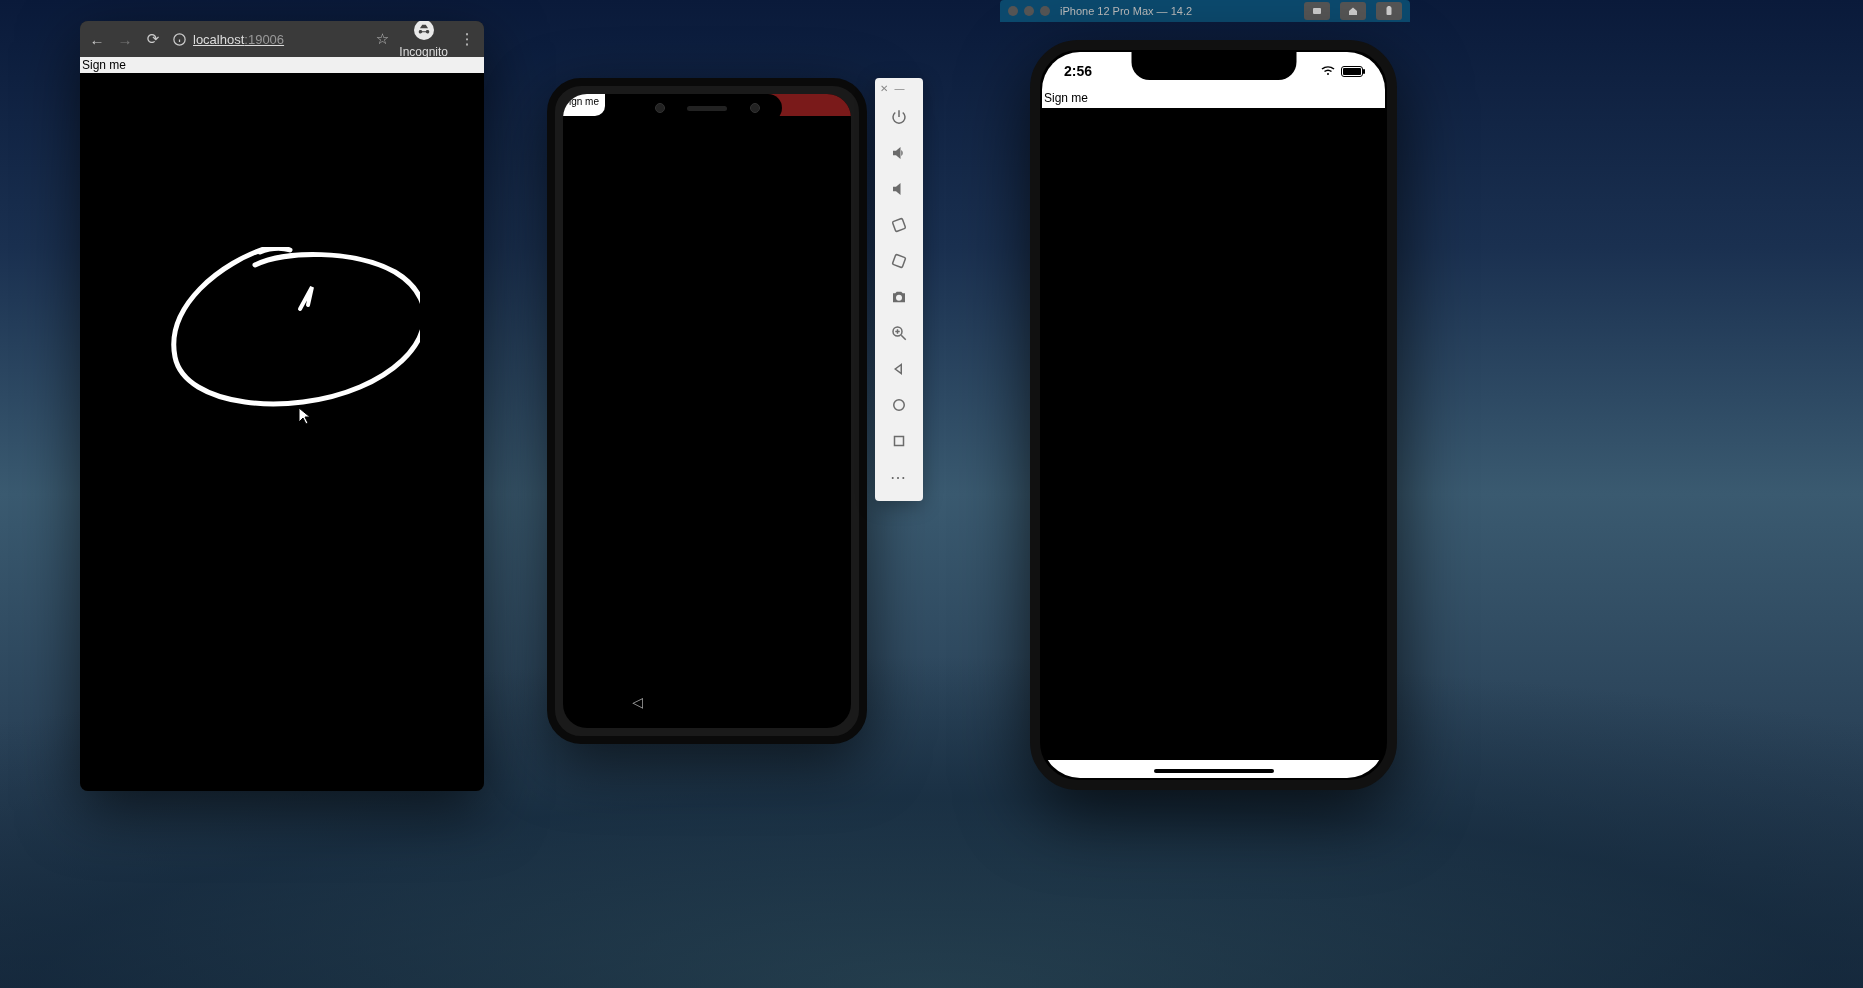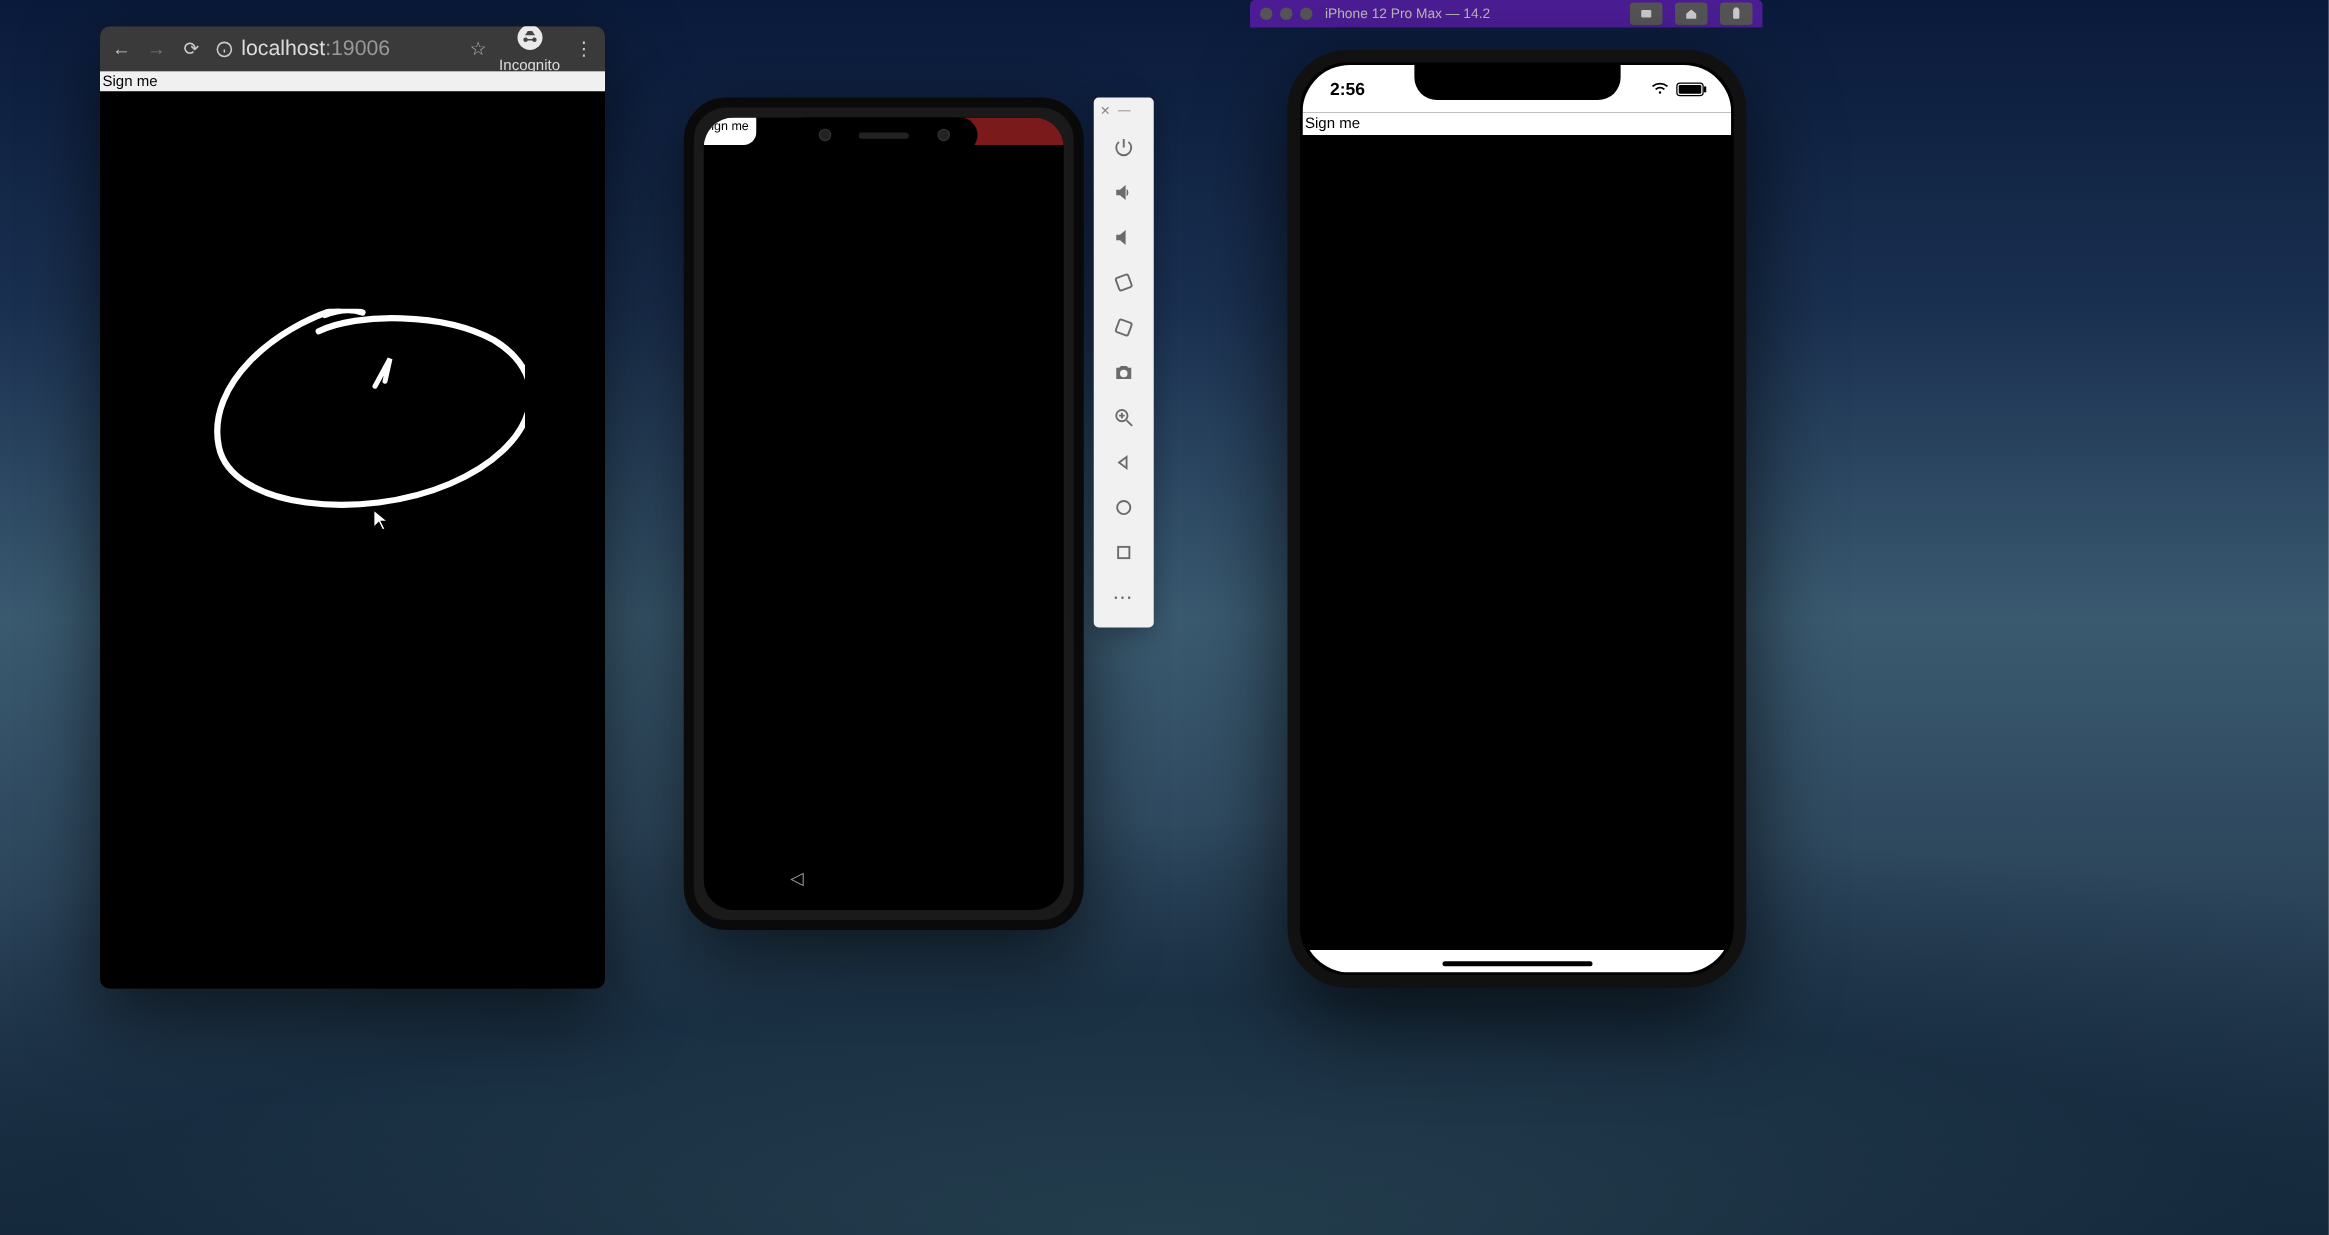--- a/index.html
+++ b/index.html
@@ -36,21 +36,21 @@
   }
   .browser-tab .favicon{width:14px;height:14px;background:#ddd;border-radius:2px;}
   .browser-tab .close{font-size:14px;color:#bbb;cursor:pointer;}
   .newtab{margin-left:8px;color:#bbb;font-size:18px;cursor:pointer;}
   .browser-toolbar{
     height:36px;background:#3a3a3a;display:flex;align-items:center;gap:10px;padding:0 8px;color:#ccc;
   }
   .tb-icon{width:18px;text-align:center;font-size:15px;cursor:pointer;}
   .addrbar{flex:1;display:flex;align-items:center;gap:6px;background:transparent;}
   .addrbar svg{width:15px;height:15px;fill:none;stroke:#ccc;stroke-width:2;}
-  .addr-text{color:#ddd;font-size:17px;}
+  .addr-text{color:#ddd;font-size:13px;text-decoration:underline;}
   .addr-text .port{color:#999;}
   .star{margin-left:auto;font-size:15px;color:#bbb;cursor:pointer;}
   .incognito{display:flex;align-items:center;gap:5px;font-size:12px;color:#ddd;flex-direction:column;}
   .incognito .badge{width:20px;height:20px;border-radius:50%;background:#e9e9e9;display:flex;align-items:center;justify-content:center;}
   .browser-content{flex:1;background:#000;position:relative;}
   .sign-bar{position:absolute;top:0;left:0;right:0;height:16px;background:#f0f0f0;color:#000;font-size:12px;padding:1px 2px;}
   .signature-svg{position:absolute;top:190px;left:80px;}
 
   
   .android-wrap{position:absolute;left:547px;top:78px;width:320px;height:666px;}
@@ -87,21 +87,21 @@
   .emu-top{display:flex;gap:6px;padding:5px;}
   .emu-top span{font-size:10px;color:#888;cursor:pointer;}
   .emu-item{
     height:36px;display:flex;align-items:center;justify-content:center;color:#6b6b6b;cursor:pointer;
   }
   .emu-item svg{width:18px;height:18px;fill:none;stroke:#6b6b6b;stroke-width:2;}
   .emu-item.fill svg{fill:#6b6b6b;stroke:none;}
 
   
   .ios-titlebar{
-    position:absolute;left:1000px;top:0;width:410px;height:22px;background:#4c1d95;
+    position:absolute;left:1000px;top:0;width:410px;height:22px;background:#0c4a6e;
     display:flex;align-items:center;gap:10px;padding:0 8px;color:#bbb;font-size:11px;
     border-radius:4px 4px 0 0;
   }
   .ios-titlebar .dots{display:flex;gap:6px;}
   .ios-titlebar .dot{width:10px;height:10px;border-radius:50%;background:#555;}
   .ios-titlebar .title{flex:1;}
   .ios-tb-btn{width:26px;height:18px;background:#555;border-radius:3px;display:flex;align-items:center;justify-content:center;cursor:pointer;}
   .ios-tb-btn svg{width:12px;height:12px;fill:#ccc;}
 
   .ios-wrap{position:absolute;left:1030px;top:40px;width:367px;height:750px;}

